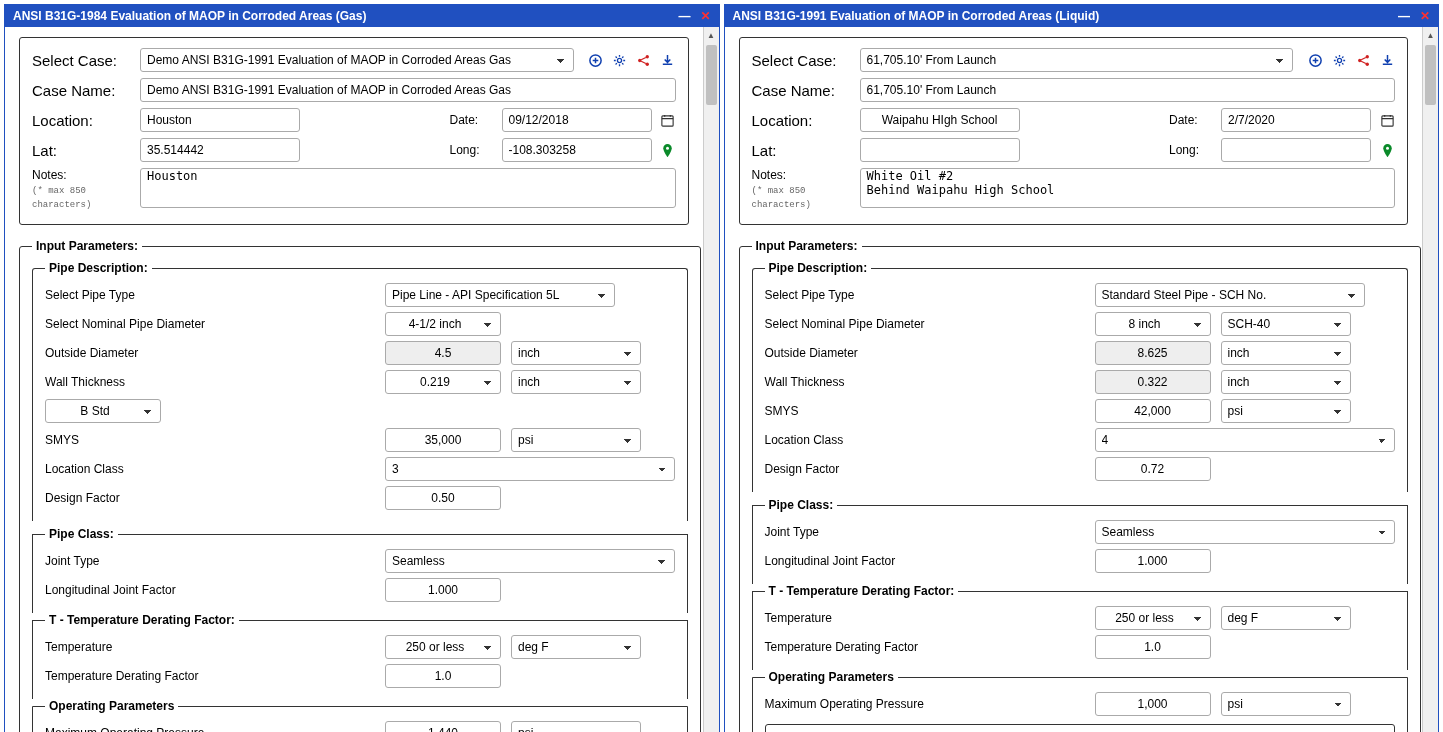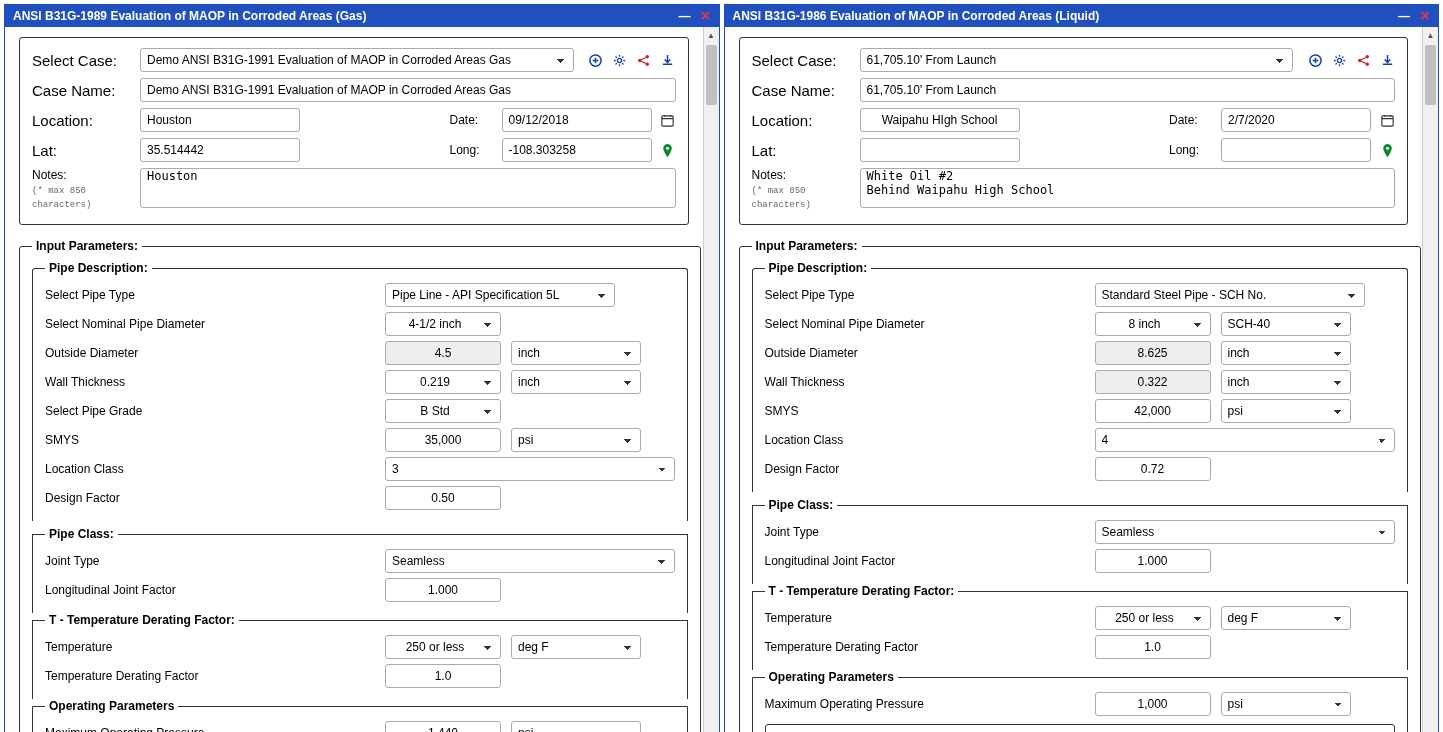--- a/index.html
+++ b/index.html
@@ -115,21 +115,21 @@
     padding: 10px 14px;
     margin-top: 8px;
   }
   .flex1 { flex: 1; }
 </style>
 </head>
 <body>
 
 <div class="window">
   <div class="titlebar">
-    <span>ANSI B31G-1989 Evaluation of MAOP in Corroded Areas (Gas)</span>
+    <span>ANSI B31G-1984 Evaluation of MAOP in Corroded Areas (Gas)</span>
     <div class="titlebar-buttons">
       <span class="titlebar-btn">—</span>
       <span class="titlebar-btn close-btn">✕</span>
     </div>
   </div>
   <div class="body-scroll">
     <div class="content">
 
       <div class="header-block">
         <div class="row">
@@ -219,21 +219,20 @@
               <span class="flbl">Outside Diameter</span>
             <input class="inp fctl readonly" readonly="" value="4.5" style="">
             <select class="sel fctl2"><option>inch</option></select>
             </div>
           <div class="frow">
               <span class="flbl">Wall Thickness</span>
             <select class="sel fctl"><option>0.219</option></select>
             <select class="sel fctl2"><option>inch</option></select>
             </div>
           <div class="frow">
-              <span class="flbl">Select Pipe Grade</span>
             <select class="sel fctl"><option>B Std</option></select>
             </div>
           <div class="frow">
               <span class="flbl">SMYS</span>
             <input class="inp fctl" value="35,000" style="">
             <select class="sel fctl2"><option>psi</option></select>
             </div>
           <div class="frow">
               <span class="flbl">Location Class</span>
             <select class="sel" style="width:290px"><option>3</option></select>
@@ -284,21 +283,21 @@
     <div class="scrollbar">
       <div class="scroll-arrow top">▲</div>
       <div class="scroll-thumb"></div>
 
     </div>
   </div>
 </div>
 
 <div class="window">
   <div class="titlebar">
-    <span>ANSI B31G-1986 Evaluation of MAOP in Corroded Areas (Liquid)</span>
+    <span>ANSI B31G-1991 Evaluation of MAOP in Corroded Areas (Liquid)</span>
     <div class="titlebar-buttons">
       <span class="titlebar-btn">—</span>
       <span class="titlebar-btn close-btn">✕</span>
     </div>
   </div>
   <div class="body-scroll">
     <div class="content">
 
       <div class="header-block">
         <div class="row">

